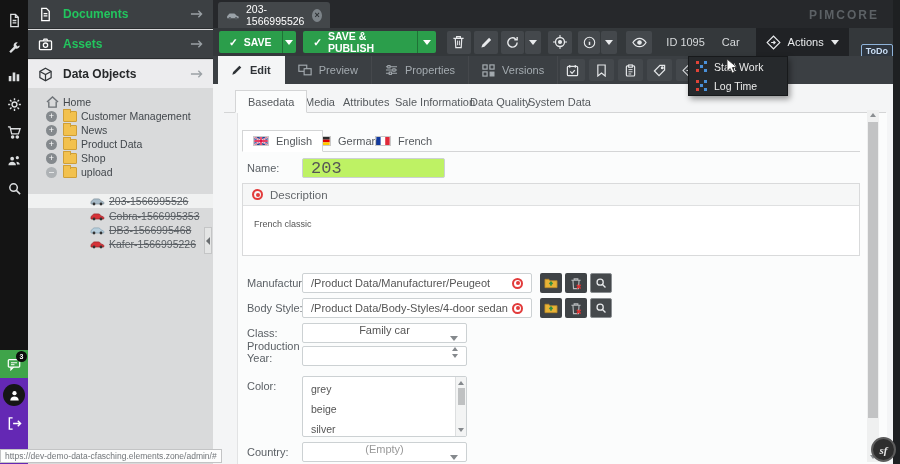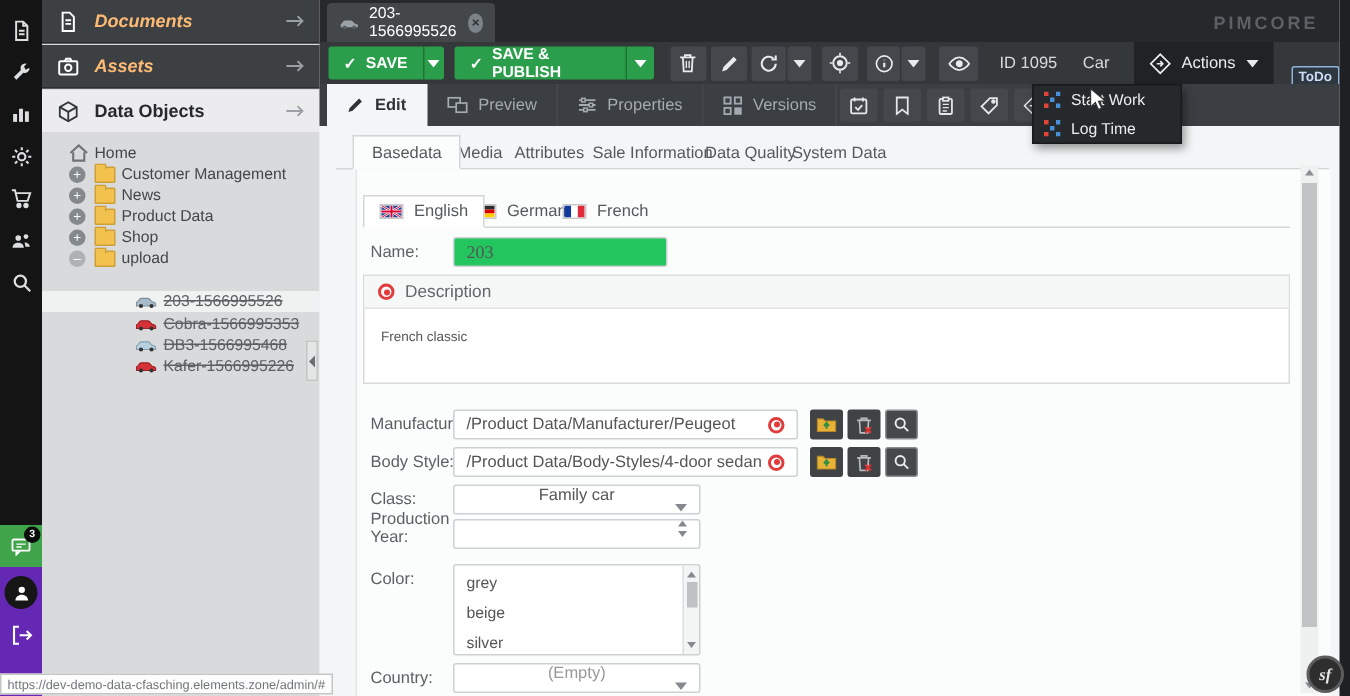--- a/index.html
+++ b/index.html
@@ -13,21 +13,21 @@
   .iconcol { left:0; top:0; width:28px; height:464px; background:#141414; z-index:30; }
   .icn-tile { position:absolute; left:0; width:28px; height:28px; display:flex; align-items:center; justify-content:center; color:#dcdee0; }
   .icn-tile.chat { background:#3fa44a; }
   .purple-block { position:absolute; left:0; top:378px; width:28px; height:86px; background:#6428b4; }
   .avatar-circ { position:absolute; left:3px; top:6px; width:22px; height:22px; border-radius:50%; background:#161616; display:flex; align-items:center; justify-content:center; color:#fff; }
   .notif-badge { position:absolute; left:16px; top:351px; width:11px; height:11px; border-radius:50%; background:#0c0c0c; color:#fff; font-size:7px; line-height:11px; text-align:center; font-weight:bold; z-index:2; }
 
   
   .accordion { left:28px; top:0; width:185px; height:464px; background:#d9dadb; }
   .acc-hdr { position:absolute; left:0; width:185px; height:29px; display:flex; align-items:center; padding:0 10px; gap:10px; font-weight:bold; font-size:12px; }
-  .acc-hdr.dark { background:#3c4043; color:#fdba74; border-bottom:1px solid #2b2e30;font-style:italic; }
+  .acc-hdr.dark { background:#3c4043; color:#22c55e; border-bottom:1px solid #2b2e30; }
   .acc-hdr.light { background:#ececee; color:#26282a; border-bottom:1px solid #cfd0d1; }
   .acc-arrow { margin-left:auto; color:#9aa0a5; }
   .tree { position:absolute; left:0; top:88px; width:185px; height:376px; background:#d9dadb; }
   .trow { position:absolute; left:0; width:185px; height:14px; display:flex; align-items:center; color:#42474c; font-size:10.5px; }
   .trow .lbl { margin-left:4px; white-space:nowrap; }
   .trow.obj .lbl { text-decoration:line-through; color:#5b6065; }
   .trow.sel { background:#f0f1f1; }
   .expander { width:11px; height:11px; border-radius:50%; background:#84898d; color:#fff; font-size:9px; line-height:10px; text-align:center; flex:0 0 11px; }
   .expander.open { background:#aeb2b5; }
   .expander.open::before { content:"–"; }
@@ -75,21 +75,21 @@
   .subtab.active { background:#fbfcfc; border:1px solid #d4d5d6; border-bottom:1px solid #fbfcfc; z-index:2; }
   .subtab-line { position:absolute; left:11px; right:7px; top:28px; border-top:1px solid #d4d5d6; }
   .panel { position:absolute; left:24px; top:29px; right:6px; bottom:0; background:#fbfcfc; border-left:1px solid #e2e3e4; }
 
   .langtab { position:absolute; top:46px; height:22px; display:flex; align-items:center; gap:7px; padding:0 10px; color:#55595d; font-size:11px; }
   .langtab.active { background:#fff; border:1px solid #d4d5d6; border-bottom:1px solid #fff; z-index:2; }
   .lang-line { position:absolute; left:29px; right:33px; top:67px; border-top:1px solid #d4d5d6; }
   .flag { width:16px; height:10px; border:1px solid #c9c9c9; flex:0 0 16px; }
 
   .flabel { position:absolute; color:#5c6166; font-size:11px; }
-  .tinput { position:absolute; height:20px; border:1px solid #ccd1d3; border-radius:2px; background:#22c55e; color:#555; font-size:12px; padding:0 8px; font-family:Liberation Serif, serif; }
+  .tinput { position:absolute; height:20px; border:1px solid #ccd1d3; border-radius:2px; background:#bef264; color:#555; font-size:17px; padding:0 8px; font-family:Liberation Mono, monospace; }
   .relinput { position:absolute; height:20px; border:1px solid #ccd1d3; border-radius:2px; background:#fff; color:#555; font-size:11px; display:flex; align-items:center; padding:0 8px; }
   .relinput .bullseye { margin-left:auto; }
   .selbox { position:absolute; height:20px; border:1px solid #ccd1d3; border-radius:2px; background:#fff; color:#555; font-size:11px; display:flex; align-items:center; padding:0 8px;flex-direction:column; }
   .selbox .sel-caret { margin-left:auto; width:0; height:0; border-left:4px solid transparent; border-right:4px solid transparent; border-top:5px solid #85898d; }
   .selbox.empty { color:#999; }
   .spinner { margin-left:auto; display:flex; flex-direction:column; gap:3px; align-items:center; }
   .tri-up { width:0;height:0;border-left:3.5px solid transparent;border-right:3.5px solid transparent;border-bottom:4px solid #85898d; }
   .tri-dn { width:0;height:0;border-left:3.5px solid transparent;border-right:3.5px solid transparent;border-top:4px solid #85898d; }
 
   .descbox { position:absolute; left:29px; top:99px; width:618px; height:73px; border:1px solid #d9dadb; background:#fff; }

